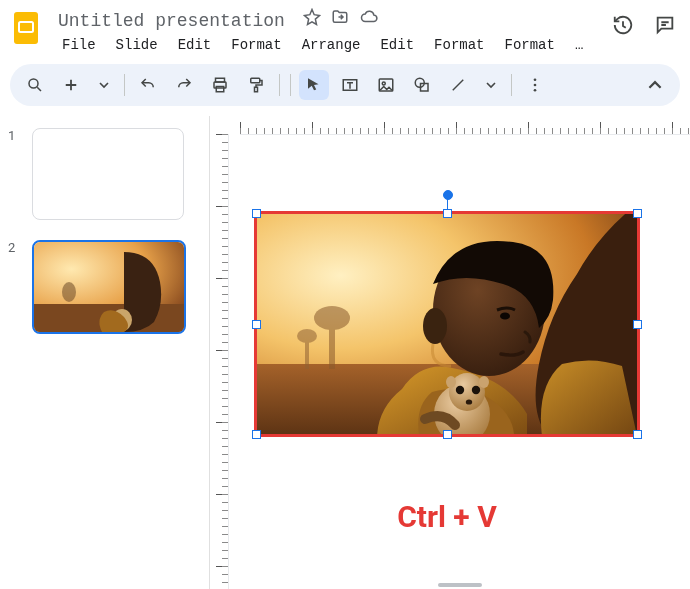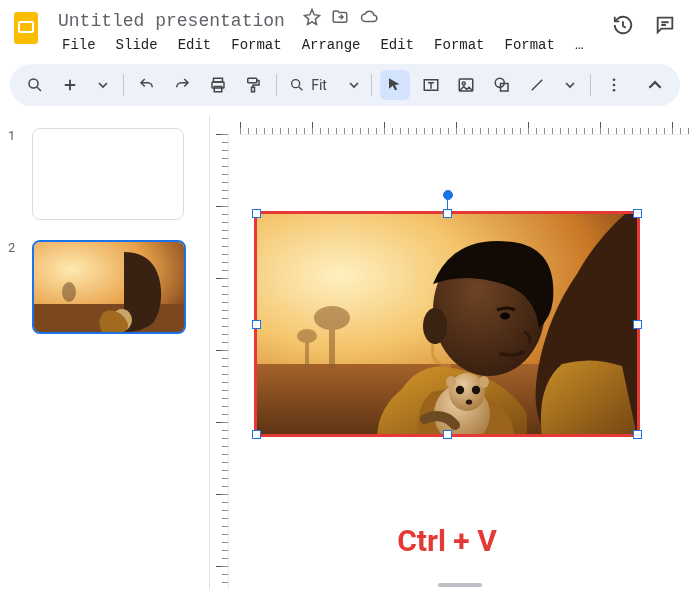--- a/index.html
+++ b/index.html
@@ -218,21 +218,21 @@
   .h-e  { right: -5px; top: 50%; margin-top: -4px; }
   .h-se { right: -5px; bottom: -5px; }
   .h-s  { left: 50%; bottom: -5px; margin-left: -4px; }
   .h-sw { left: -5px; bottom: -5px; }
   .h-w  { left: -5px; top: 50%; margin-top: -4px; }
   .img-canvas { position:absolute; inset:0; }
   .annotation {
     position: absolute;
     left: 0;
     width: 386px;
-    top: 312px;
+    top: 288px;
     text-align: center;
     font-size: 30px;
     font-weight: 700;
     color: #e53935;
   }
   .speaker-tab {
     position: absolute;
     left: 50%;
     bottom: 2px;
     width: 44px;
@@ -343,30 +343,20 @@
         </svg>
     </div>
     <div class="tbtn">
       <svg width="18" height="18" viewBox="0 0 24 24" fill="none" stroke="#444746" stroke-width="2">
           <rect x="5" y="3" width="12" height="6" rx="1"></rect>
           <path d="M17 6h3v6h-8v3"></path>
           <rect x="10" y="15" width="4" height="6"></rect>
         </svg>
     </div>
     <div class="tsep"></div>
-    <div class="zoom-box">
-      <svg width="16" height="16" viewBox="0 0 24 24" fill="none" stroke="#444746" stroke-width="2">
-          <circle cx="10" cy="10" r="6"></circle>
-          <path d="m20 20-5-5"></path>
-        </svg>
-      <span class="zlabel">Fit</span>
-      <svg width="10" height="10" viewBox="0 0 10 10" style="margin-left:auto">
-          <path d="M1 3l4 4 4-4" fill="none" stroke="#444746" stroke-width="1.6"></path>
-        </svg>
-    </div>
     <div class="tsep"></div>
     <div class="tbtn active">
       <svg width="18" height="18" viewBox="0 0 24 24" fill="#444746">
           <path d="M4 3l14 8-6 1 3 6-3 1-3-6-5 4z"></path>
         </svg>
     </div>
     <div class="tbtn">
       <svg width="18" height="18" viewBox="0 0 24 24" fill="none" stroke="#444746" stroke-width="2">
           <rect x="3" y="5" width="18" height="14"></rect>
           <path d="M8 9h8M12 9v8"></path>

